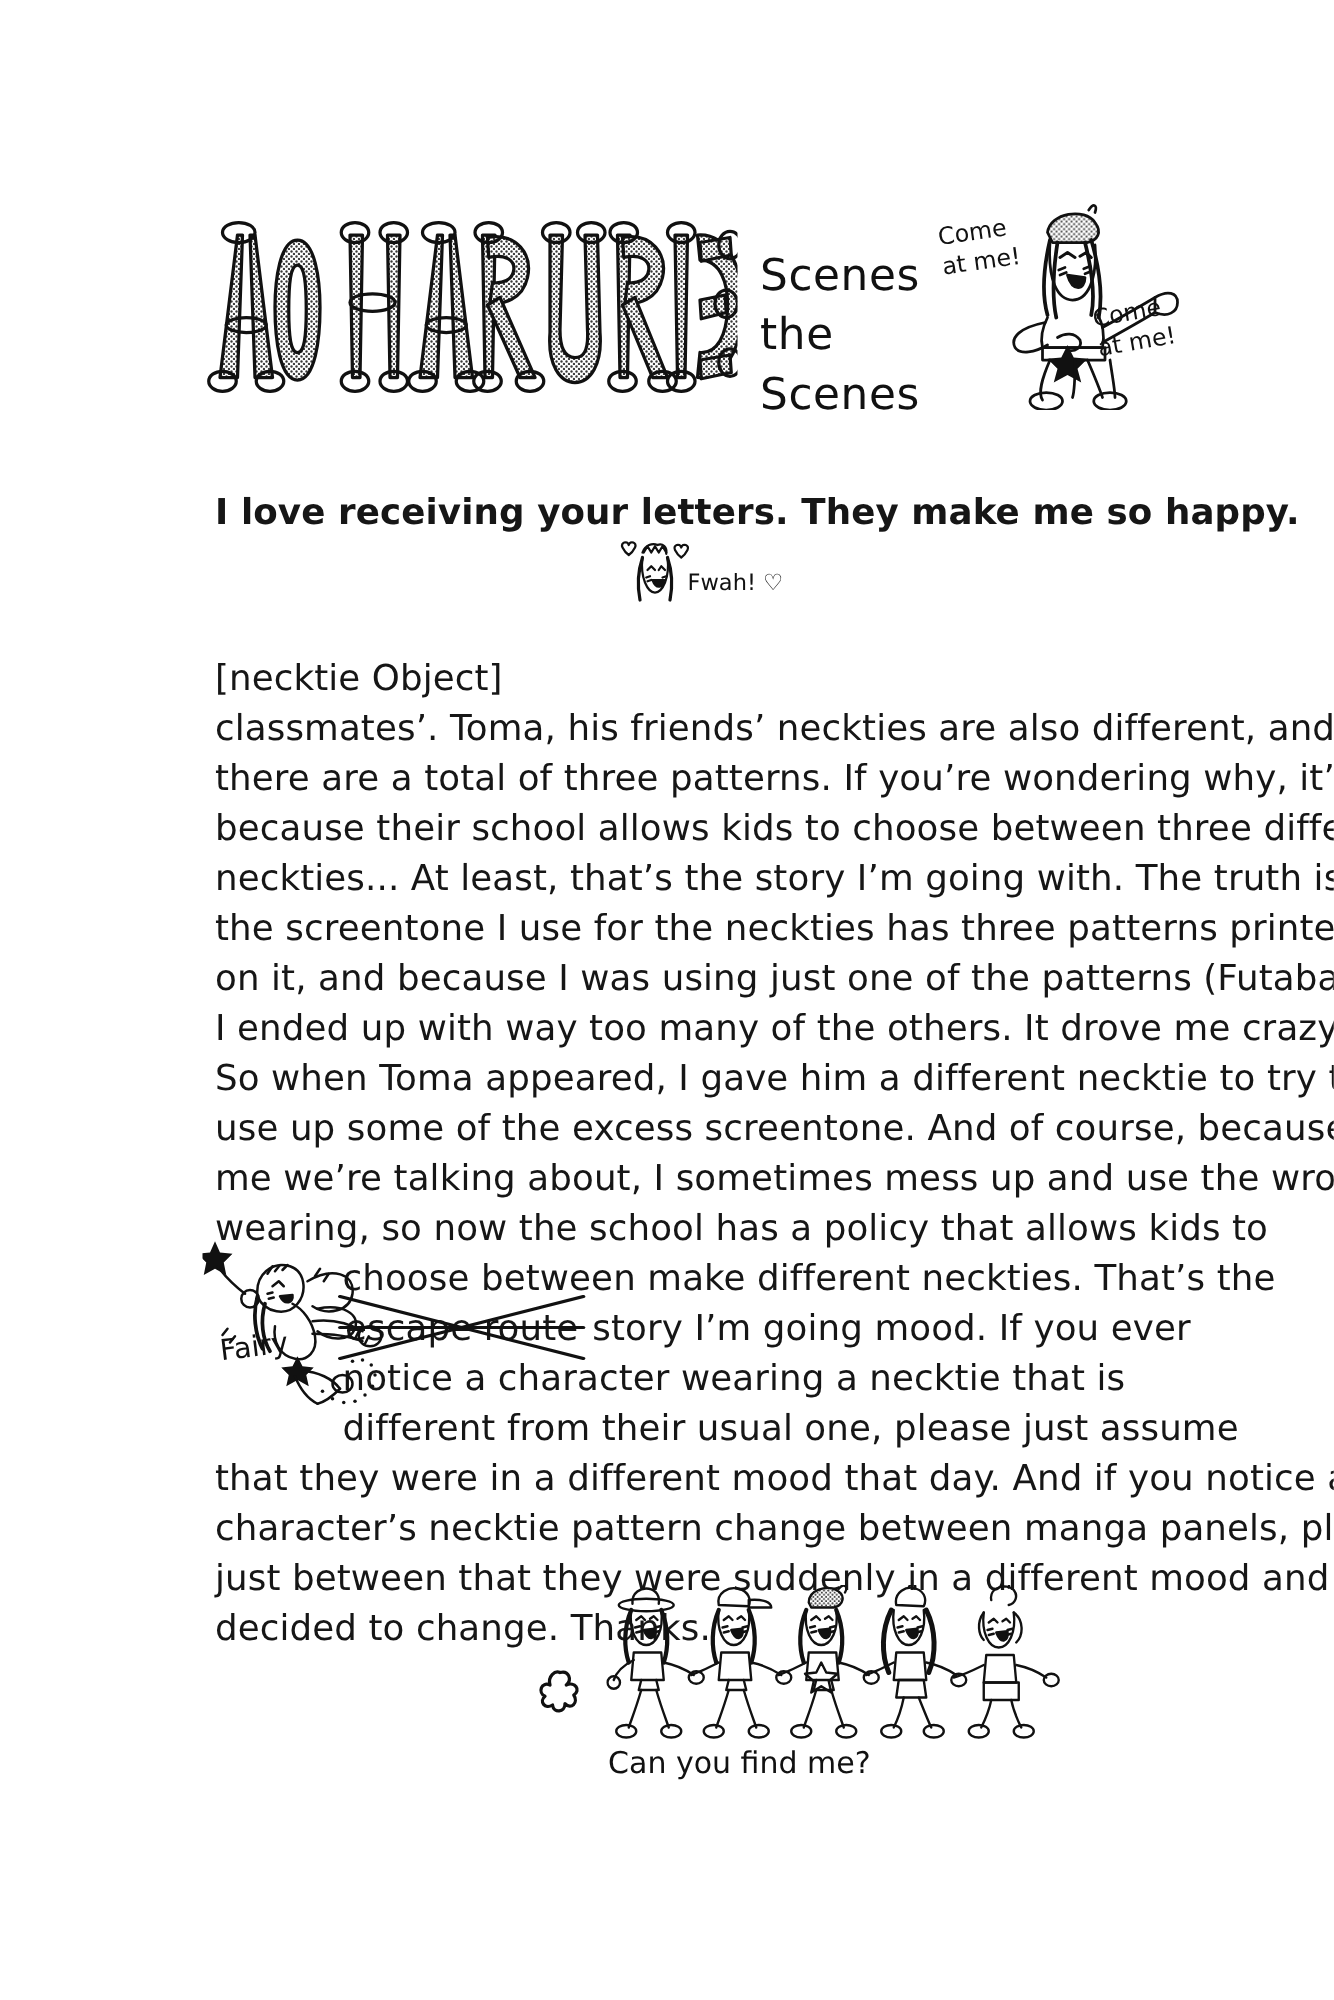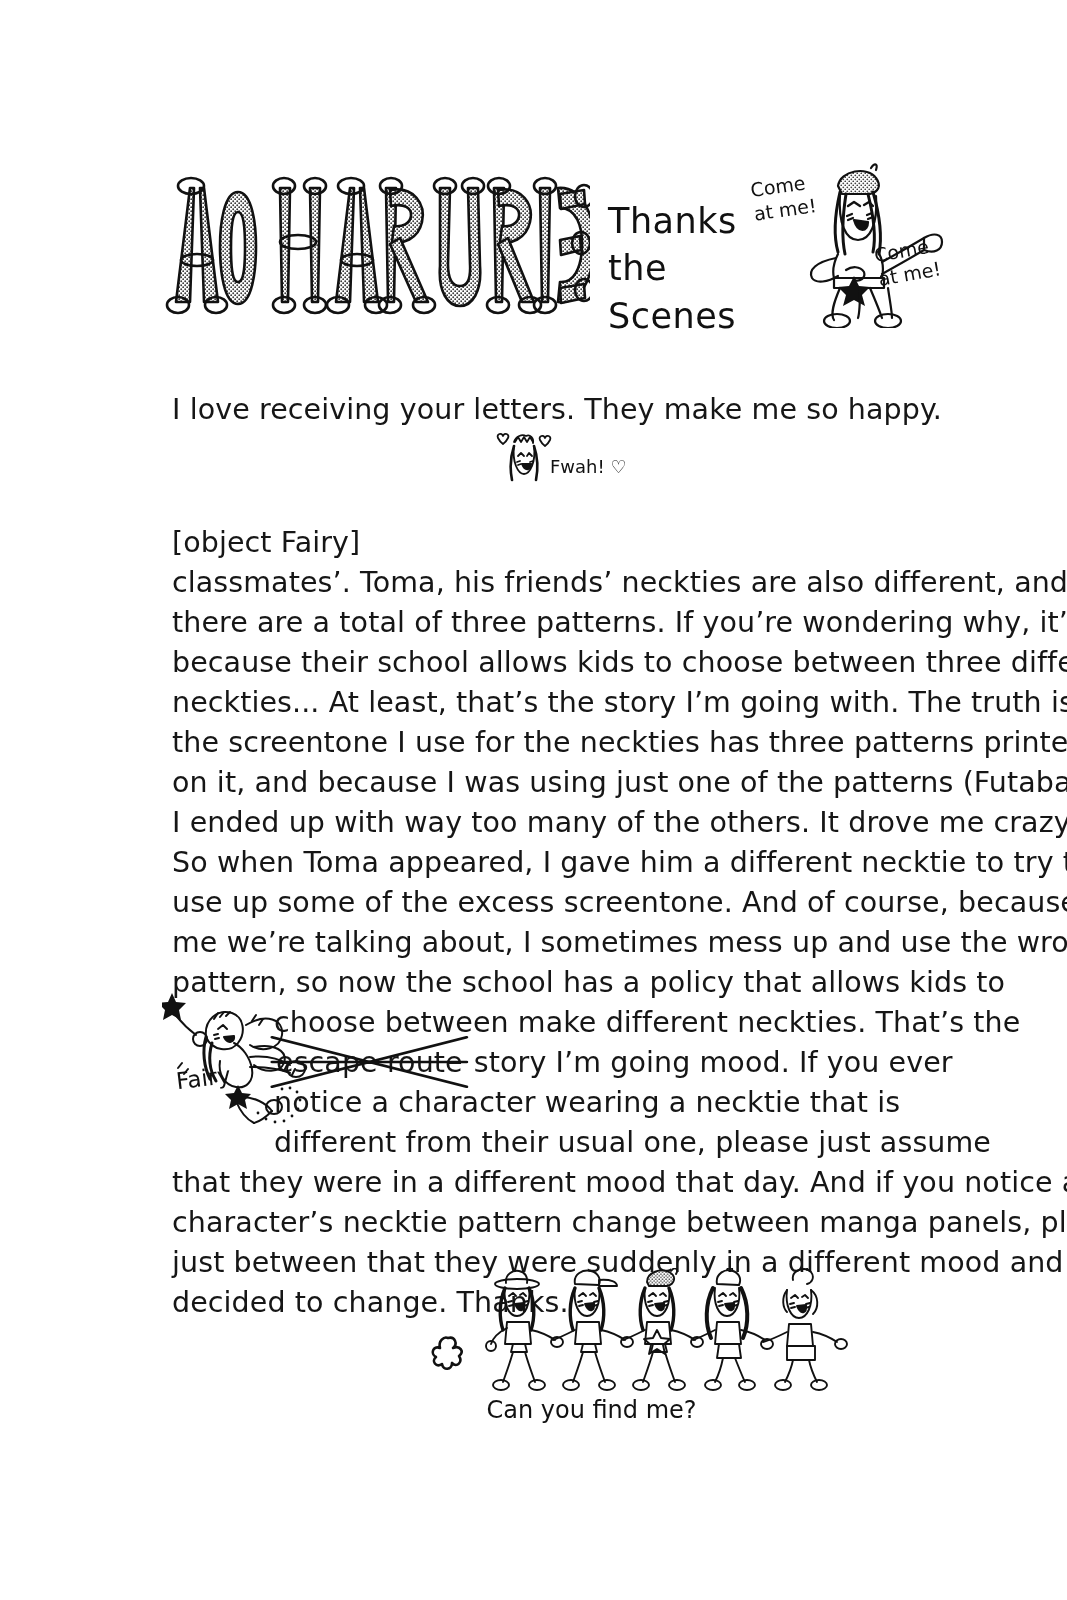--- a/index.html
+++ b/index.html
@@ -88,20 +88,21 @@
   
   .intro {
     position: absolute;
     left: 172px;
     top: 390px;
     width: 720px;
     font-size: 28.5px;
     line-height: 40px;
     letter-spacing: 0.1px;
     color: #161616;
+    font-weight: bold;
   }
   .intro .line { display: block; white-space: nowrap; }
 
   .fwah-wrap {
     position: absolute;
     left: 492px;
     top: 428px;
     width: 170px;
     height: 60px;
   }
@@ -271,21 +272,21 @@
         </g>
         <g fill="none" stroke="#111" stroke-width="2.6">
           <ellipse cx="424" cy="32" rx="9" ry="11"></ellipse>
           <ellipse cx="421" cy="79" rx="9" ry="11"></ellipse>
           <ellipse cx="424" cy="126" rx="9" ry="11"></ellipse>
         </g>
       </svg>
     </div>
 
     <div class="subtitle">
-      <span class="l1">Thanks</span>
+      <span class="l1">Scenes</span>
       <span class="l2">the Scenes</span>
     </div>
 
     <div class="header-doodle" role="img" aria-label="chibi character in fighting stance">
       <svg viewBox="0 0 225 170" xmlns="http://www.w3.org/2000/svg">
         <defs>
           <pattern id="hatdots" width="4" height="4" patternUnits="userSpaceOnUse">
             <rect width="4" height="4" fill="#ffffff"></rect>
             <circle cx="1.3" cy="1.3" r="0.9" fill="#444"></circle>
             <circle cx="3.3" cy="3.3" r="0.9" fill="#444"></circle>
@@ -375,32 +376,32 @@
             <path d="M37 37 L40 36"></path>
 
           <path d="M30 36 C33 44 39 42 39 36 Z" fill="#111"></path>
         </g>
       </svg>
     </div>
     <div class="fwah-text">Fwah!  ♡</div>
   </div>
 
   <div class="body-block">
-    <span class="line">[object Fairy]</span>
+    <span class="line">[necktie Object]</span>
     <span class="line">classmates’. Toma, his friends’ neckties are also different, and</span>
     <span class="line">there are a total of three patterns. If you’re wondering why, it’s</span>
     <span class="line">because their school allows kids to choose between three different</span>
     <span class="line">neckties... At least, that’s the story I’m going with. The truth is that</span>
     <span class="line">the screentone I use for the neckties has three patterns printed</span>
     <span class="line">on it, and because I was using just one of the patterns (Futaba’s),</span>
     <span class="line">I ended up with way too many of the others. It drove me crazy.</span>
     <span class="line">So when Toma appeared, I gave him a different necktie to try to</span>
     <span class="line">use up some of the excess screentone. And of course, because it’s</span>
     <span class="line">me we’re talking about, I sometimes mess up and use the wrong</span>
-    <span class="line">pattern, so now the school has a policy that allows kids to</span>
+    <span class="line">wearing, so now the school has a policy that allows kids to</span>
     <span class="line indent">choose between make different neckties. That’s the</span>
 
     <span class="line indent"><span class="strike-wrap"><span>escape route</span><span class="xmark">
             <svg viewBox="0 0 100 40" preserveAspectRatio="none" xmlns="http://www.w3.org/2000/svg">
               <g stroke="#111" stroke-width="1.6" fill="none" stroke-linecap="round" vector-effect="non-scaling-stroke">
                 <line x1="2" y1="4" x2="98" y2="36"></line>
                 <line x1="2" y1="36" x2="98" y2="4"></line>
                 <line x1="2" y1="20" x2="98" y2="20"></line>
               </g>
             </svg>

